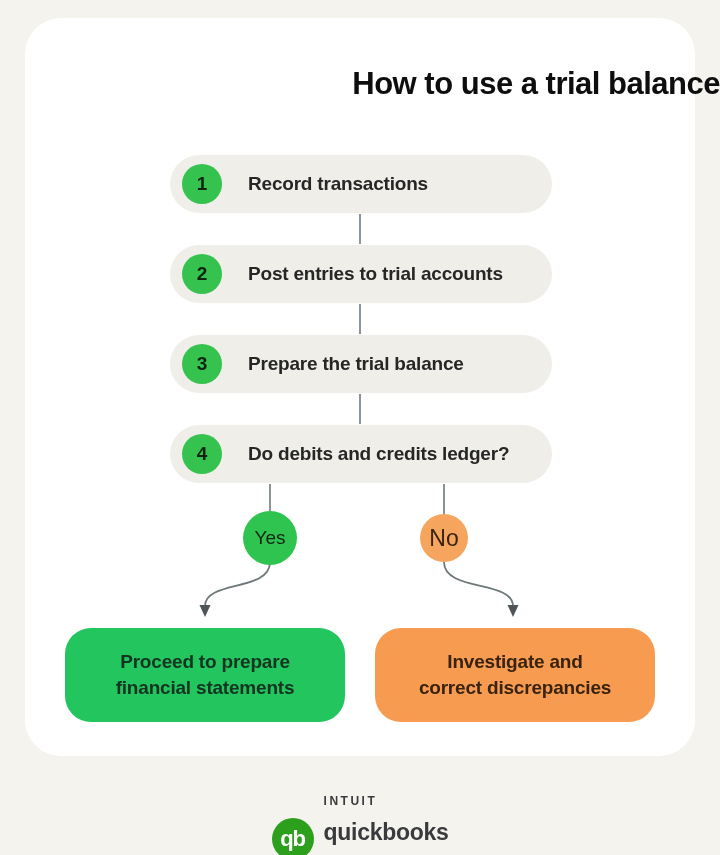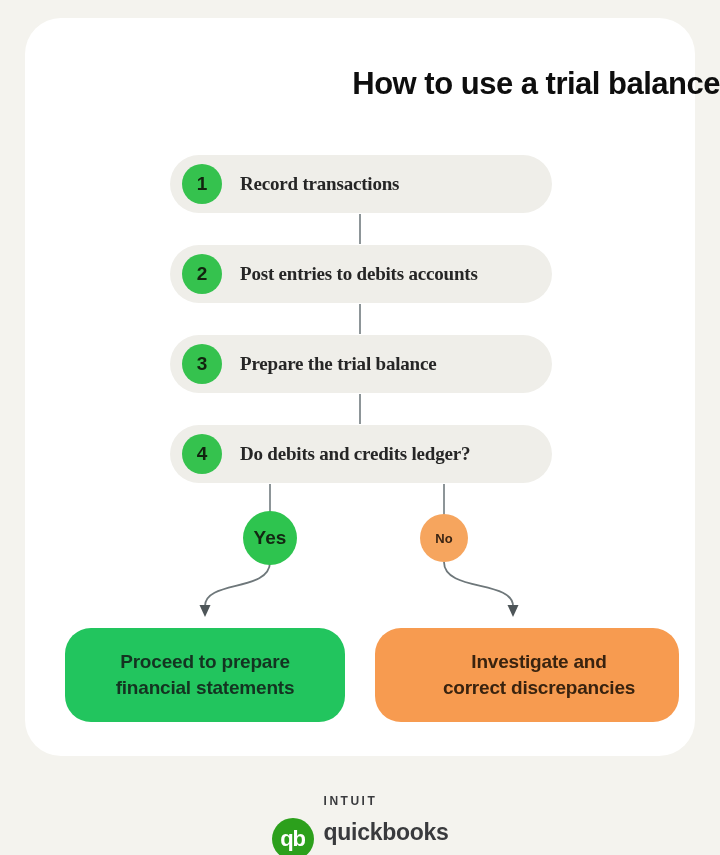--- a/index.html
+++ b/index.html
@@ -28,38 +28,38 @@
     display:flex;align-items:center;z-index:2;
   }
   .pill-1{top:155px;} .pill-2{top:245px;} .pill-3{top:335px;} .pill-4{top:425px;}
   .badge{
     width:40px;height:40px;border-radius:50%;
     background:#35c24e;margin-left:12px;flex:0 0 40px;
     display:flex;align-items:center;justify-content:center;
     font-size:19px;font-weight:800;color:#12240f;
   }
   .pill-label{
-    margin-left:18px;font-size:19px;font-weight:700;color:#262626;
-    letter-spacing:-0.2px;white-space:nowrap;font-family:Liberation Serif, serif;
+    margin-left:26px;font-size:19px;font-weight:700;color:#262626;
+    letter-spacing:-0.2px;white-space:nowrap;
   }
   .decision{
     position:absolute;border-radius:50%;z-index:3;
     display:flex;align-items:center;justify-content:center;
-    font-weight:700;color:#132612;
+    font-weight:400;color:#132612;
   }
   .decision-yes{left:243px;top:511px;width:54px;height:54px;background:#2ec44f;font-size:19px;}
-  .decision-no{left:420px;top:514px;width:48px;height:48px;background:#f6a55e;font-size:13px;color:#3a2413;}
+  .decision-no{left:420px;top:514px;width:48px;height:48px;background:#f6a55e;font-size:23px;color:#3a2413;}
   .outcome{
     position:absolute;top:628px;width:280px;height:94px;border-radius:26px;z-index:2;
     display:flex;align-items:center;justify-content:center;text-align:center;
     font-size:19px;font-weight:700;line-height:1.35;
     white-space:pre-line;letter-spacing:-0.2px;
   }
   .outcome-yes{left:65px;background:#22c55e;color:#143321;}
-  .outcome-no{left:375px;background:#f79b50;color:#39230f;padding-left:24px;}
+  .outcome-no{left:375px;background:#f79b50;color:#39230f;}
   .footer{
     position:absolute;left:0;top:778px;width:720px;
     display:flex;align-items:center;justify-content:center;gap:10px;
   }
   .qb-circle{
     width:42px;height:42px;border-radius:50%;background:#2ca01c;
     display:flex;align-items:center;justify-content:center;
     color:#ffffff;font-size:22px;font-weight:800;letter-spacing:-1px;margin-top:40px;
   }
   .brand-text{display:flex;flex-direction:column;line-height:1;}
@@ -90,21 +90,21 @@
     <polygon points="507.5,605 518.5,605 513,617" fill="#4d5558"></polygon>
   </svg>
 
   <div class="pill pill-1">
     <div class="badge">1</div>
     <div class="pill-label">Record transactions</div>
   </div>
 
   <div class="pill pill-2">
     <div class="badge">2</div>
-    <div class="pill-label">Post entries to debits accounts</div>
+    <div class="pill-label">Post entries to trial accounts</div>
   </div>
 
   <div class="pill pill-3">
     <div class="badge">3</div>
     <div class="pill-label">Prepare the trial balance</div>
   </div>
 
   <div class="pill pill-4">
     <div class="badge">4</div>
     <div class="pill-label">Do debits and credits ledger?</div>

